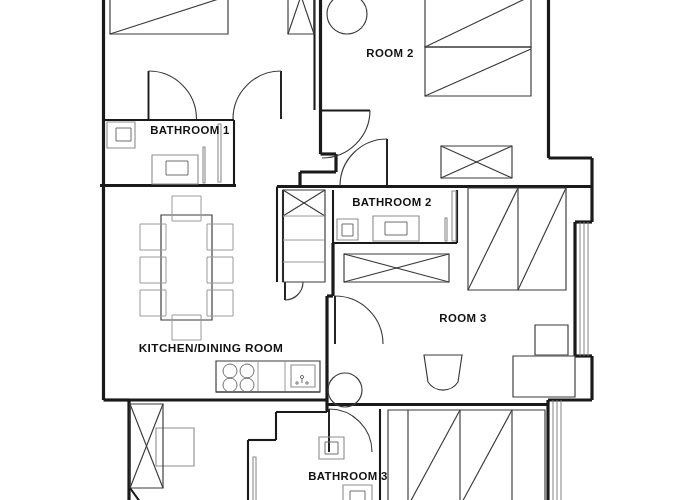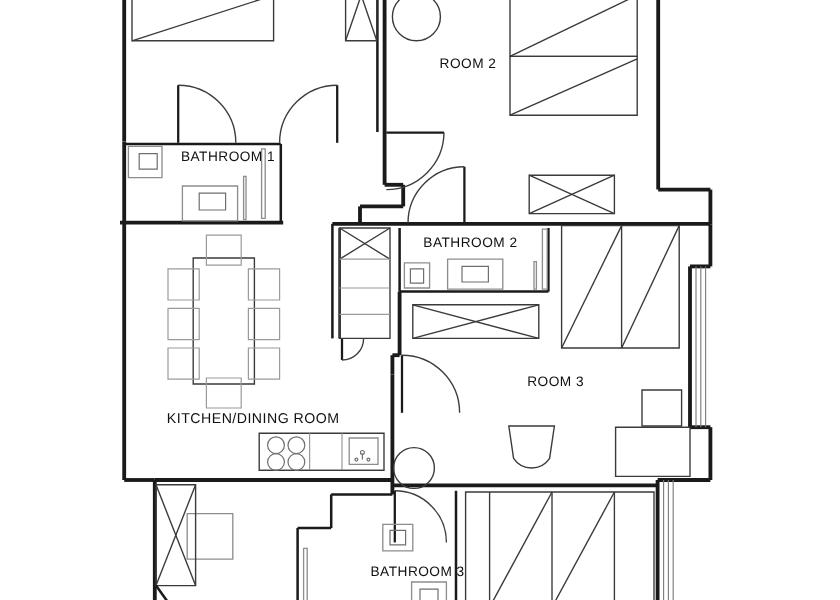--- a/index.html
+++ b/index.html
@@ -10,20 +10,21 @@
   }
   body {
     font-family: "Liberation Sans", sans-serif;
   }
   #plan-root {
     position: relative;
     width: 700px;
     height: 500px;
     background: #e5e5e5;
     overflow: hidden;
+    font-weight: bold;
   }
   #plan-svg {
     display: block;
     width: 700px;
     height: 500px;
   }
   .wall-thick {
     fill: none;
     stroke: #1a1a1a;
     stroke-width: 3.2;

